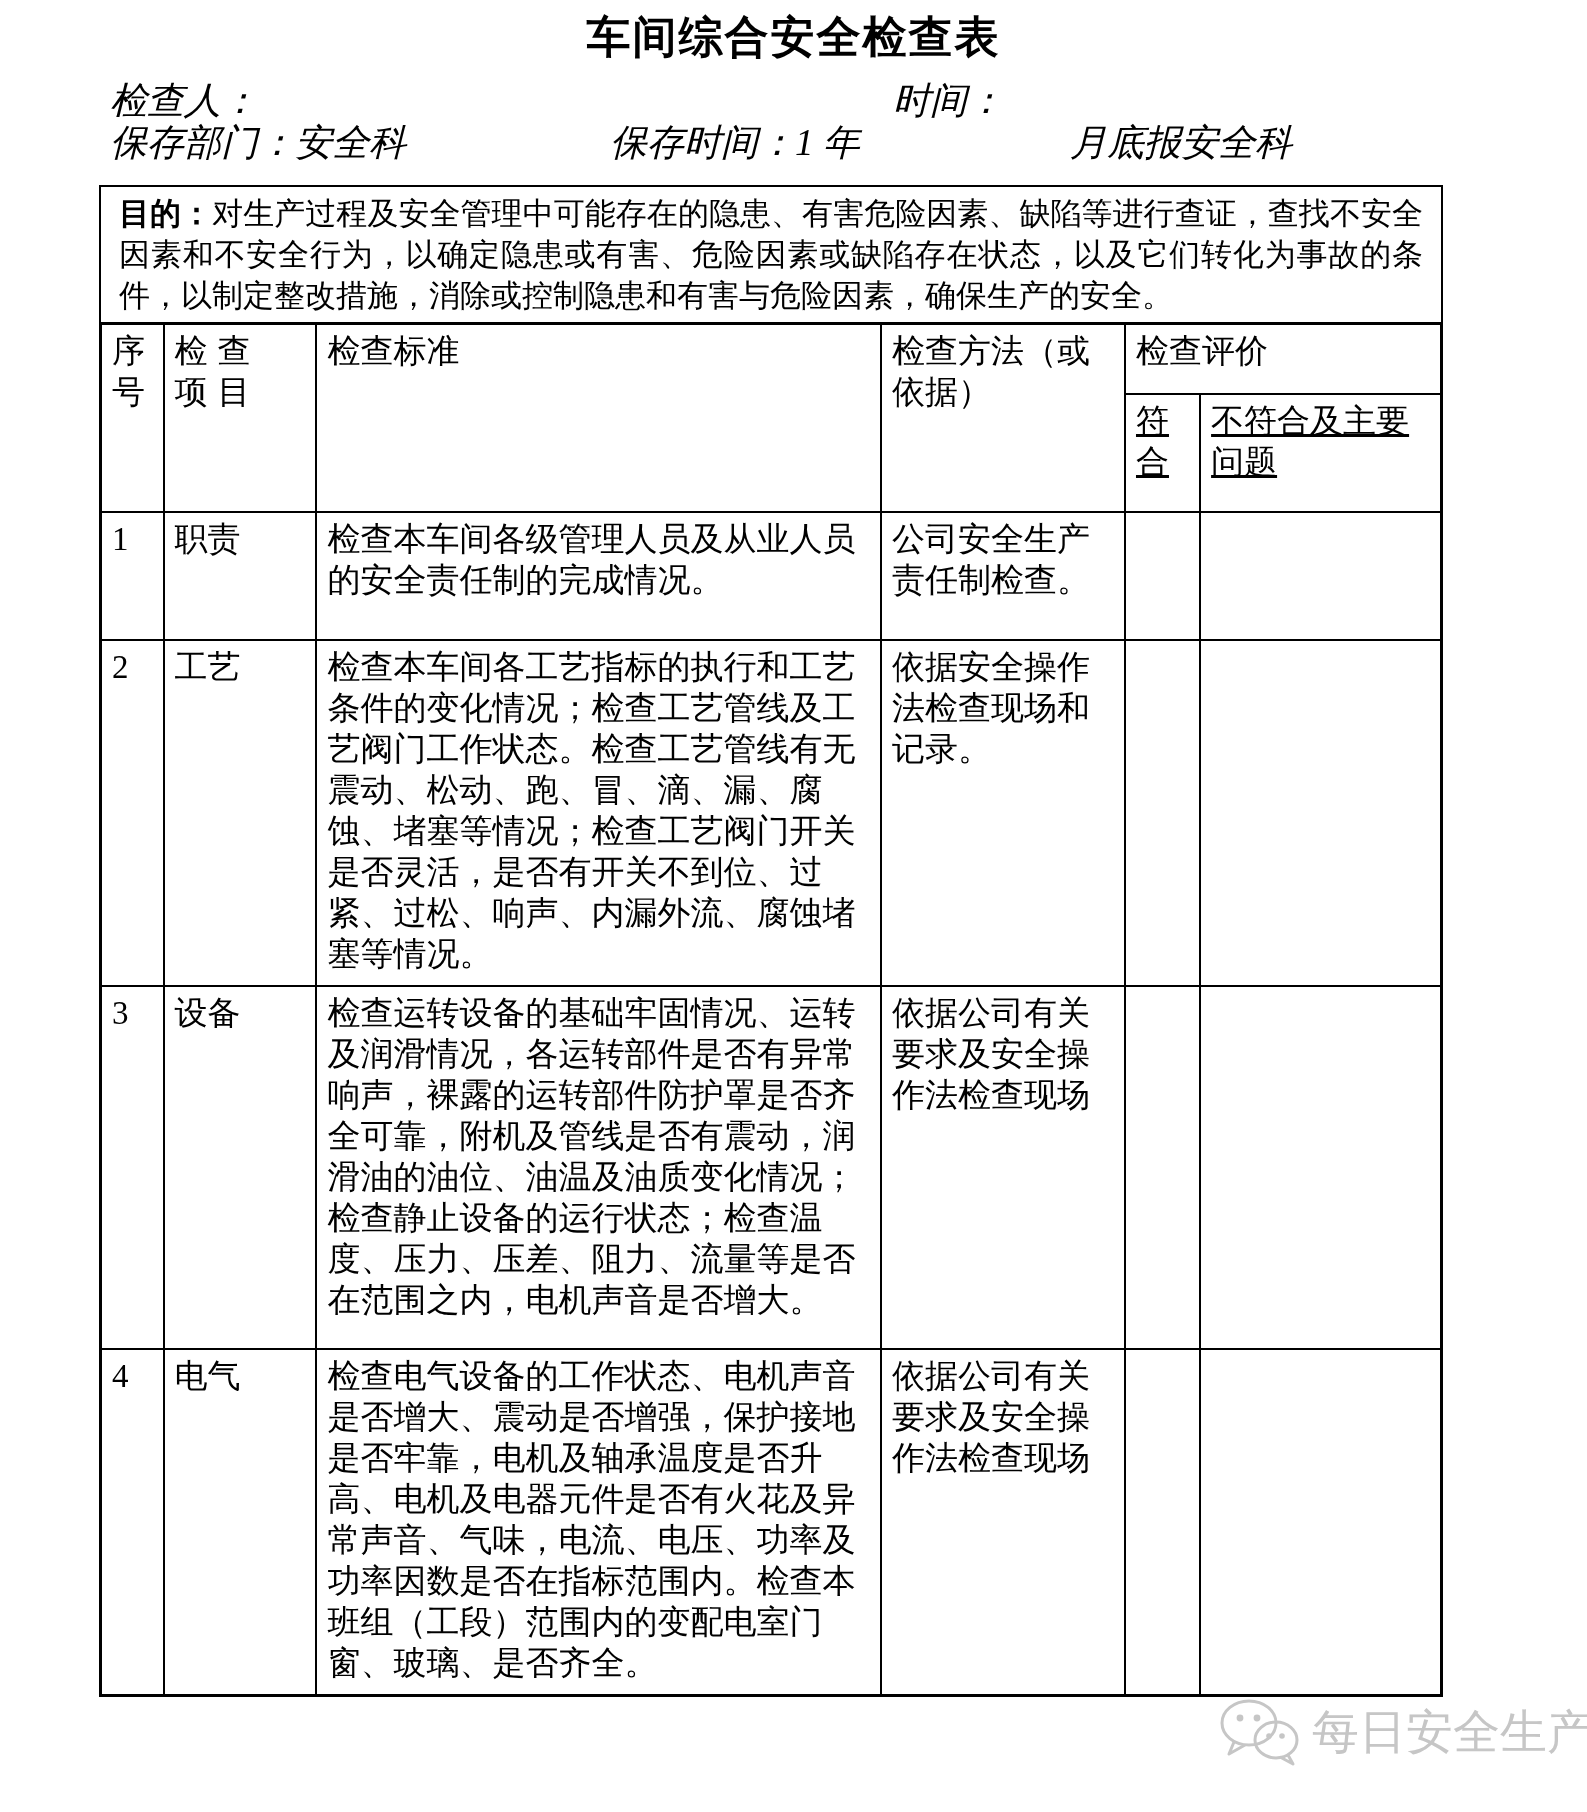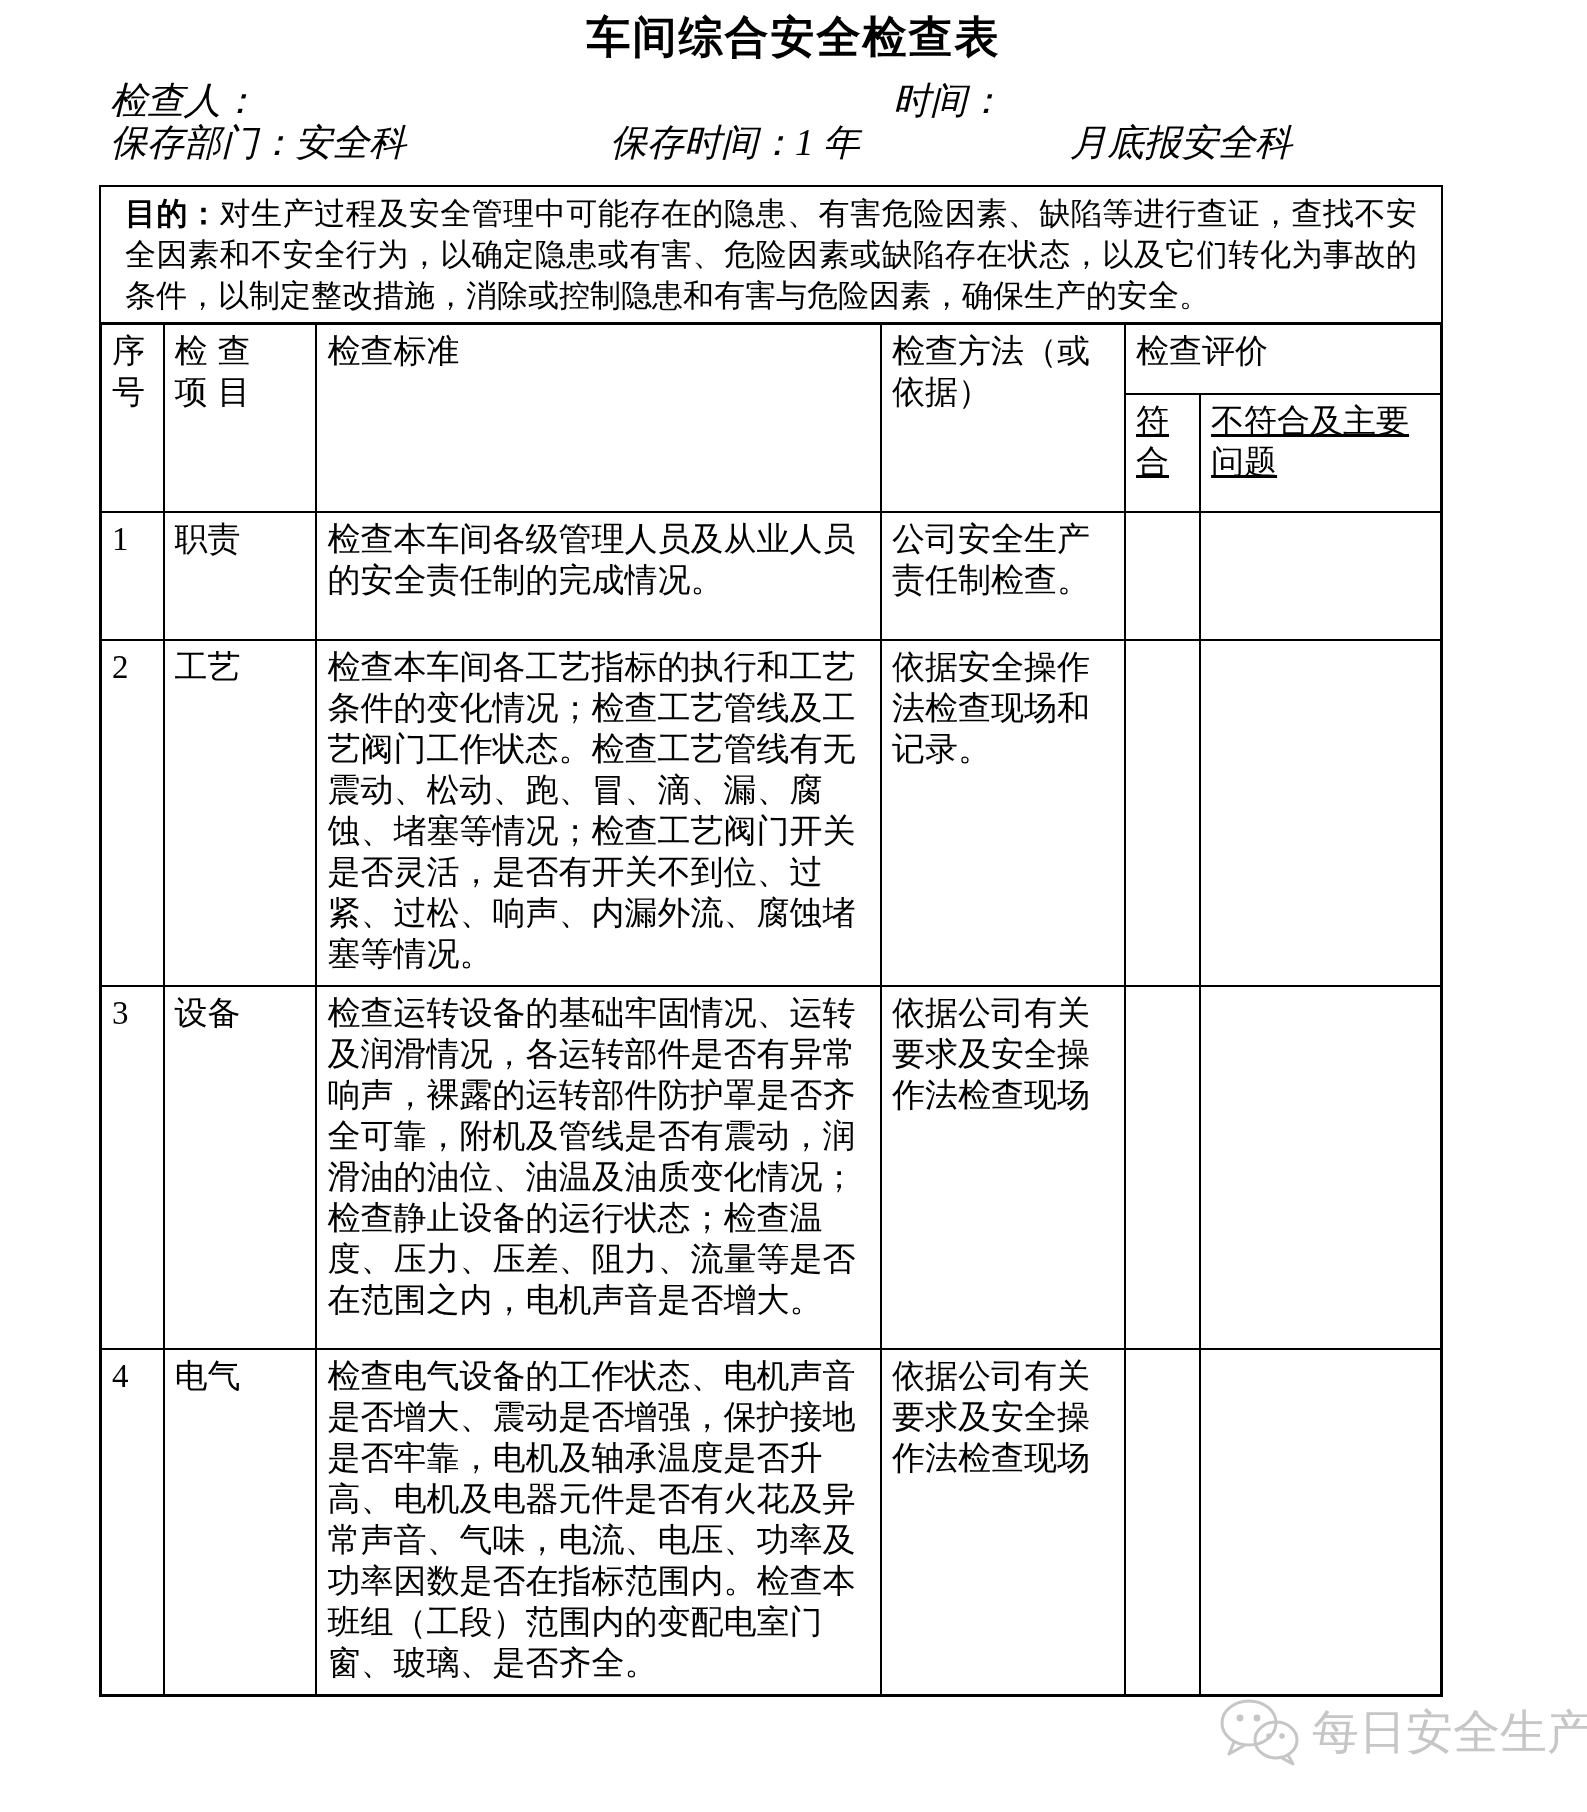--- a/index.html
+++ b/index.html
@@ -20,21 +20,21 @@
   .m-inspector{left:110px;top:76px;}
   .m-time{left:893px;top:76px;}
   .m-dept{left:110px;top:118px;text-align:center;}
   .m-keep{left:610px;top:118px;}
   .m-report{left:1070px;top:118px;}
 
   .content{position:absolute;left:99px;top:185px;width:1344px;}
   .info-box{
     border:2px solid #000;
     margin-top:-2px;
-    padding:6px 24px;
+    padding:6px 18px;
     font-size:31px;line-height:41px;
     text-align:justify;
   }
   .info-box:first-child{margin-top:0;}
   .bold{font-weight:bold;}
 
   table.check{
     width:100%;
     border-collapse:collapse;
     margin-top:-2px;

